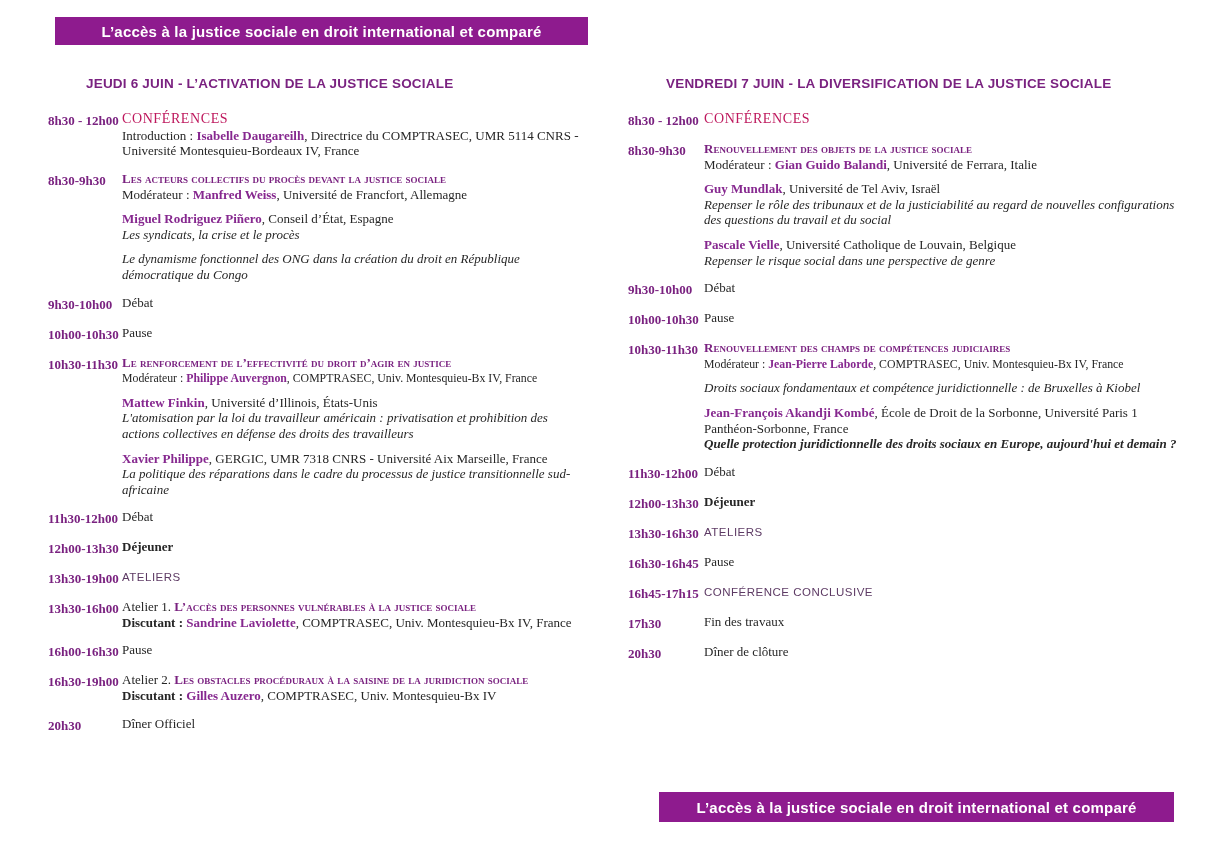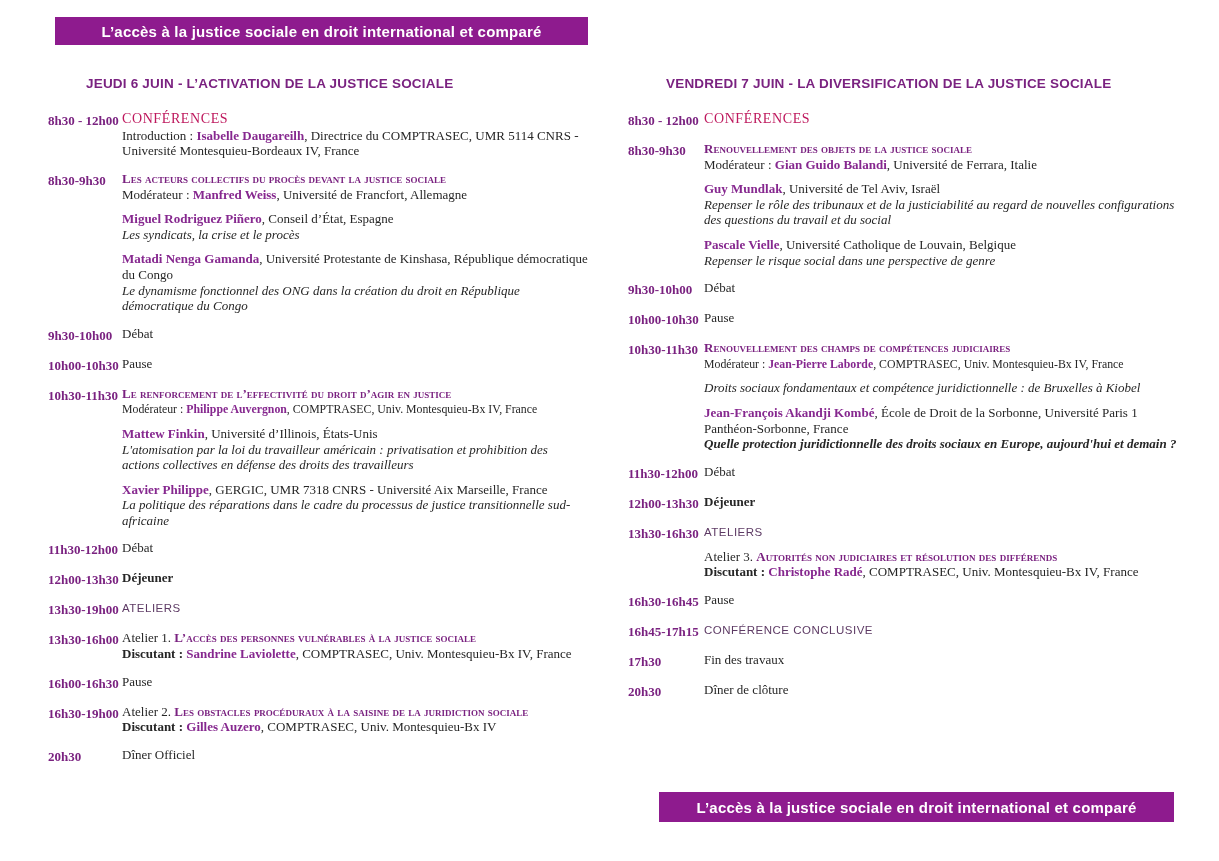--- a/index.html
+++ b/index.html
@@ -58,21 +58,20 @@
           <div class="content">
             <div class="block">
               <div class="line"><span class="seg seg-headline">Les acteurs collectifs du procès devant la justice sociale</span></div>
               <div class="line"><span class="seg seg-plain">Modérateur : </span><span class="seg seg-name">Manfred Weiss</span><span class="seg seg-plain">, Université de Francfort, Allemagne</span></div>
             </div>
             <div class="block">
               <div class="line"><span class="seg seg-name">Miguel Rodriguez Piñero</span><span class="seg seg-plain">, Conseil d’État, Espagne</span></div>
               <div class="line"><span class="seg seg-italic">Les syndicats, la crise et le procès</span></div>
             </div>
             <div class="block">
-              <div class="line"><span class="seg seg-name">Matadi Nenga Gamanda</span><span class="seg seg-plain">, Université Protestante de Kinshasa, République démocratique du Congo</span></div>
               <div class="line"><span class="seg seg-italic">Le dynamisme fonctionnel des ONG dans la création du droit en République démocratique du Congo</span></div>
             </div>
           </div>
         </div>
         <div class="row">
           <div class="time">9h30-10h00</div>
           <div class="content">
             <div class="block">
               <div class="line"><span class="seg seg-plain">Débat</span></div>
             </div>
@@ -239,24 +238,20 @@
               <div class="line"><span class="seg seg-bold">Déjeuner</span></div>
             </div>
           </div>
         </div>
         <div class="row">
           <div class="time">13h30-16h30</div>
           <div class="content">
             <div class="block">
               <div class="line"><span class="seg seg-ateliers">ATELIERS</span></div>
             </div>
-            <div class="block">
-              <div class="line"><span class="seg seg-plain">Atelier 3. </span><span class="seg seg-headline">Autorités non judiciaires et résolution des différends</span></div>
-              <div class="line"><span class="seg seg-bold">Discutant : </span><span class="seg seg-name">Christophe Radé</span><span class="seg seg-plain">, COMPTRASEC, Univ. Montesquieu-Bx IV, France</span></div>
-            </div>
           </div>
         </div>
         <div class="row">
           <div class="time">16h30-16h45</div>
           <div class="content">
             <div class="block">
               <div class="line"><span class="seg seg-plain">Pause</span></div>
             </div>
           </div>
         </div>

